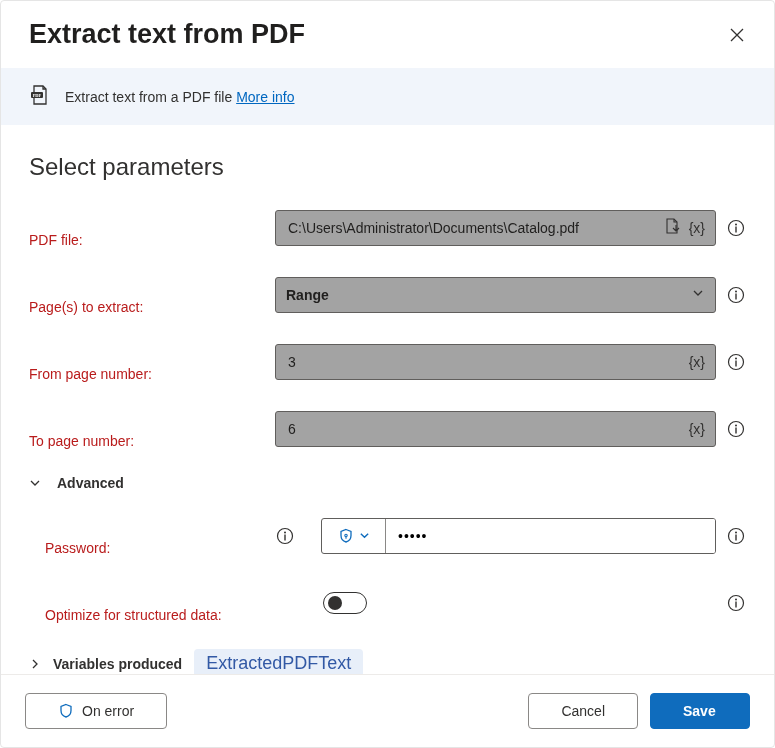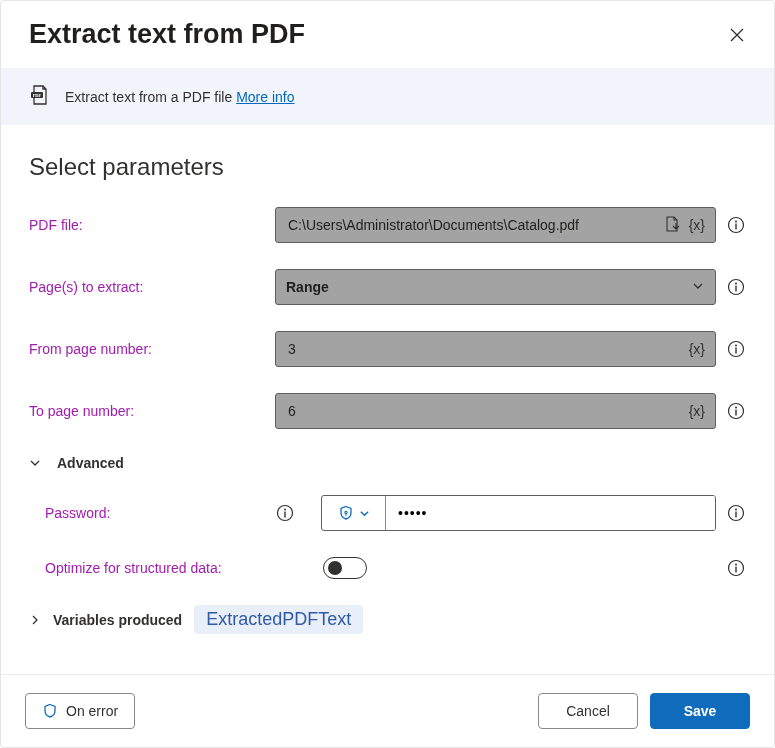--- a/index.html
+++ b/index.html
@@ -59,21 +59,22 @@
     margin: 0 0 26px 0;
   }
   .form-row {
     display: flex;
     align-items: center;
     margin-bottom: 26px;
   }
   .form-label {
     width: 246px;
     flex-shrink: 0;
-    color: #a21caf;
+    color: #b91c1c;
+    margin-top: 25px;
   }
   .indent .form-label { padding-left: 16px; width:246px; }
   .form-control-wrap {
     flex: 1;
     display: flex;
     align-items: center;
     gap: 10px;
   }
   .text-input, .select {
     flex: 1;
@@ -188,30 +189,29 @@
   }
   .footer {
     border-top:1px solid #edebe9;
     padding:18px 24px;
     display:flex;
     align-items:center;
     justify-content:space-between;
   }
   .btn {
     height:36px;
-    padding:0 16px;
+    padding:0 32px;
     border-radius:4px;
     font:inherit;
     font-weight:400;
     cursor:pointer;
     display:inline-flex;
     align-items:center;
     gap:8px;
     min-width:100px;
-    justify-content:center;
   }
   .btn-outline {
     background:#fff;
     border:1px solid #8a8886;
     color:#323130;
   }
   .btn-primary {
     background:#0f6cbd;
     border:1px solid #0f6cbd;
     color:#fff;

